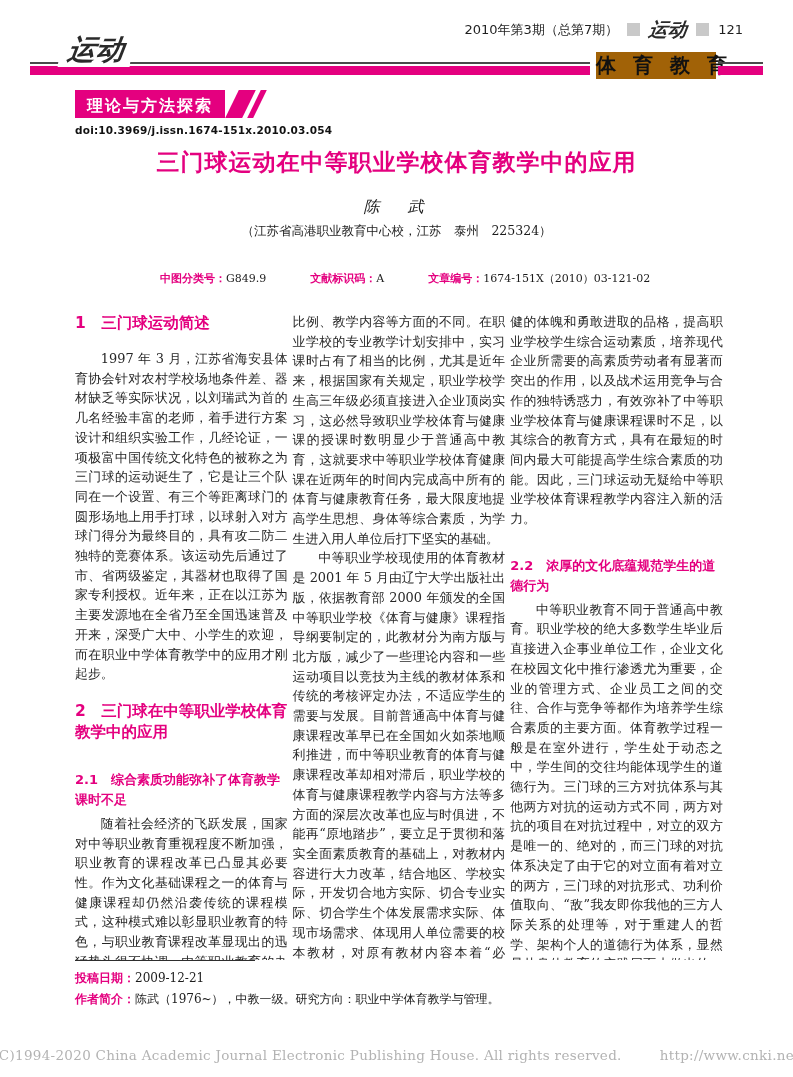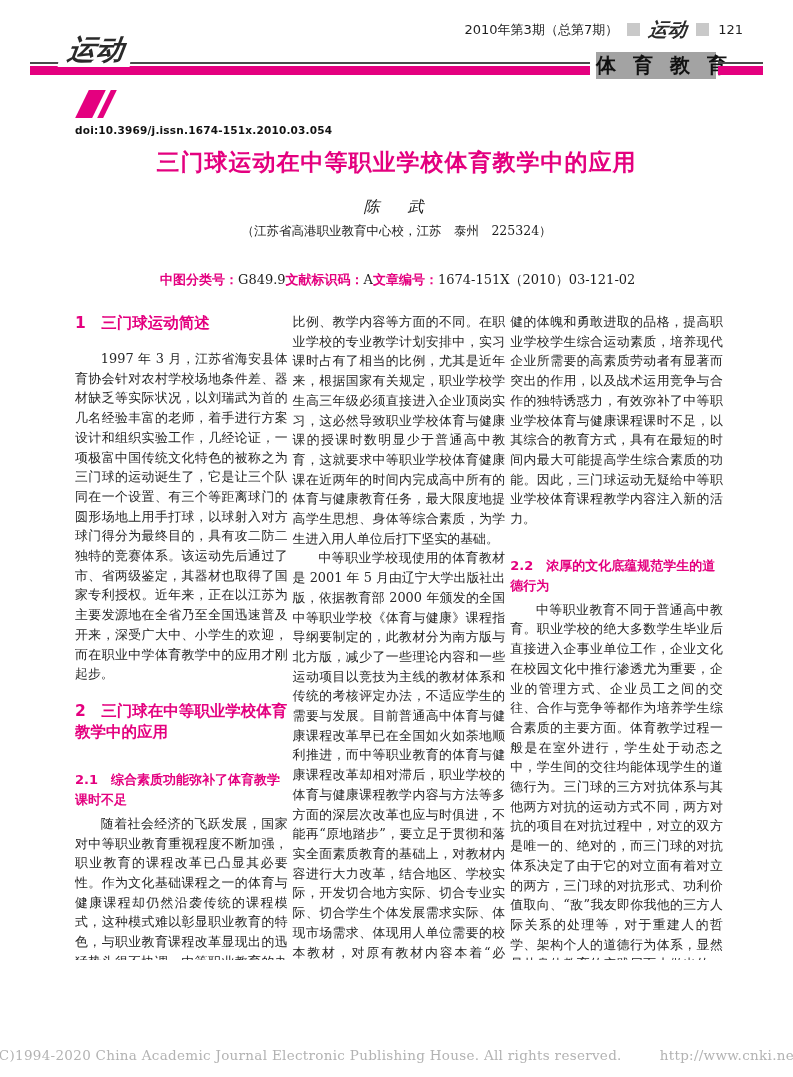--- a/index.html
+++ b/index.html
@@ -18,21 +18,21 @@
     font-family:"DejaVu Serif",serif;font-style:italic;font-weight:bold;
     font-size:19px;color:#2a2a2a;transform:skewX(-8deg);line-height:1;
   }
   
   .header-band{position:absolute;top:55px;left:30px;right:30px;height:26px;}
   .band-line-left{position:absolute;top:7px;left:0;width:560px;height:2px;background:#4a4a4a;}
   .band-bar-left{position:absolute;top:11px;left:0;width:560px;height:9px;background:var(--accent);}
   .band-title{
     position:absolute;top:-3px;left:566px;width:120px;text-align:center;
     font-family:"DejaVu Sans","Liberation Sans",sans-serif;font-weight:bold;
-    font-size:20px;letter-spacing:5px;color:#111;background:#a3a3a3;white-space:nowrap;
+    font-size:20px;letter-spacing:5px;color:#111;background:#a16207;white-space:nowrap;
   }
   .band-line-right{position:absolute;top:7px;left:688px;right:0;height:2px;background:#4a4a4a;}
   .band-bar-right{position:absolute;top:11px;left:688px;right:0;height:9px;background:var(--accent);}
   .band-logo{
     position:absolute;top:-22px;left:30px;background:#fff;padding:0 8px;
     font-family:"DejaVu Serif",serif;font-style:italic;font-weight:bold;
     font-size:28px;color:#2a2a2a;transform:skewX(-8deg);line-height:1.2;
   }
   
   .section-label{position:absolute;top:90px;left:75px;display:flex;align-items:stretch;height:28px;}
@@ -56,22 +56,22 @@
   .article-author{
     position:absolute;top:197px;left:0;width:100%;text-align:center;
     font-style:italic;font-size:16px;color:#1c1c1c;letter-spacing:6px;
   }
   .article-affiliation{
     position:absolute;top:223px;left:0;width:100%;text-align:center;
     font-size:12.5px;color:#1c1c1c;
   }
   
   .meta-line{
-    position:absolute;top:271px;left:160px;right:80px;display:flex;
-    font-size:13px;white-space:nowrap;
+    position:absolute;top:271px;left:160px;right:80px;display:flex;gap:44px;
+    font-size:11px;white-space:nowrap;
   }
   .meta-label{
     font-family:"DejaVu Sans","Liberation Sans",sans-serif;font-weight:bold;color:var(--accent);
   }
   .meta-value{color:#1c1c1c;}
   
   .columns{
     position:absolute;top:312px;left:75px;width:666px;height:648px;
     display:flex;gap:5px;overflow:hidden;
   }
@@ -116,20 +116,21 @@
   <div class="header-band">
     <div class="band-line-left"></div>
     <div class="band-bar-left"></div>
     <div class="band-logo">运动</div>
     <div class="band-title">体 育 教 育</div>
     <div class="band-line-right"></div>
     <div class="band-bar-right"></div>
   </div>
 
   <div class="section-label">
+    <div class="box">理论与方法探索</div>
     <div class="tail1"></div>
     <div class="tail2"></div>
   </div>
   <div class="doi-line">doi:10.3969/j.issn.1674-151x.2010.03.054</div>
 
   <div class="article-title">三门球运动在中等职业学校体育教学中的应用</div>
   <div class="article-author">陈　武</div>
   <div class="article-affiliation">（江苏省高港职业教育中心校，江苏　泰州　225324）</div>
 
   <div class="meta-line">
@@ -151,19 +152,24 @@
       <p class="indent">中等职业学校现使用的体育教材是 2001 年 5 月由辽宁大学出版社出版，依据教育部 2000 年颁发的全国中等职业学校《体育与健康》课程指导纲要制定的，此教材分为南方版与北方版，减少了一些理论内容和一些运动项目以竞技为主线的教材体系和传统的考核评定办法，不适应学生的需要与发展。目前普通高中体育与健康课程改革早已在全国如火如荼地顺利推进，而中等职业教育的体育与健康课程改革却相对滞后，职业学校的体育与健康课程教学内容与方法等多方面的深层次改革也应与时俱进，不能再“原地踏步”，要立足于贯彻和落实全面素质教育的基础上，对教材内容进行大力改革，结合地区、学校实际，开发切合地方实际、切合专业实际、切合学生个体发展需求实际、体现市场需求、体现用人单位需要的校本教材，对原有教材内容本着“必须、够用和可持续发展”的原则进行取舍、整合和优化。</p>
 
     </div>
     <div class="col">
       <p>健的体魄和勇敢进取的品格，提高职业学校学生综合运动素质，培养现代企业所需要的高素质劳动者有显著而突出的作用，以及战术运用竞争与合作的独特诱惑力，有效弥补了中等职业学校体育与健康课程课时不足，以其综合的教育方式，具有在最短的时间内最大可能提高学生综合素质的功能。因此，三门球运动无疑给中等职业学校体育课程教学内容注入新的活力。</p>
       <div class="h-sub">2.2　浓厚的文化底蕴规范学生的道德行为</div>
       <p class="indent">中等职业教育不同于普通高中教育。职业学校的绝大多数学生毕业后直接进入企事业单位工作，企业文化在校园文化中推行渗透尤为重要，企业的管理方式、企业员工之间的交往、合作与竞争等都作为培养学生综合素质的主要方面。体育教学过程一般是在室外进行，学生处于动态之中，学生间的交往均能体现学生的道德行为。三门球的三方对抗体系与其他两方对抗的运动方式不同，两方对抗的项目在对抗过程中，对立的双方是唯一的、绝对的，而三门球的对抗体系决定了由于它的对立面有着对立的两方，三门球的对抗形式、功利价值取向、“敌”我友即你我他的三方人际关系的处理等，对于重建人的哲学、架构个人的道德行为体系，显然是从身体教育的实践层面上做出的一种尝试与努力。它对于人的道德构建，无疑算得上是一种检测性和尝试性的手段。这样的哲学内涵和思想，也只有在三门球这种独特的运动方式中才能体验和感悟到，从这个意义上说，三门球运动不但具有独特性，更是其他运动项目所无法替代的。所以，必须学会和运用中国这种传统的思维方</p>
     </div>
   </div>
 
+  <div class="footnote">
+    <div class="rule"></div>
+    <div><span class="fn-label">投稿日期：</span><span class="fn-value">2009-12-21</span></div>
+    <div><span class="fn-label">作者简介：</span><span class="fn-value">陈武（1976~），中教一级。研究方向：职业中学体育教学与管理。</span></div>
+  </div>
 
   <div class="page-footer">
     <span>(C)1994-2020 China Academic Journal Electronic Publishing House.  All rights reserved.</span>
     <span>http://www.cnki.net</span>
   </div>
 
 </div>
 
 </body></html>

